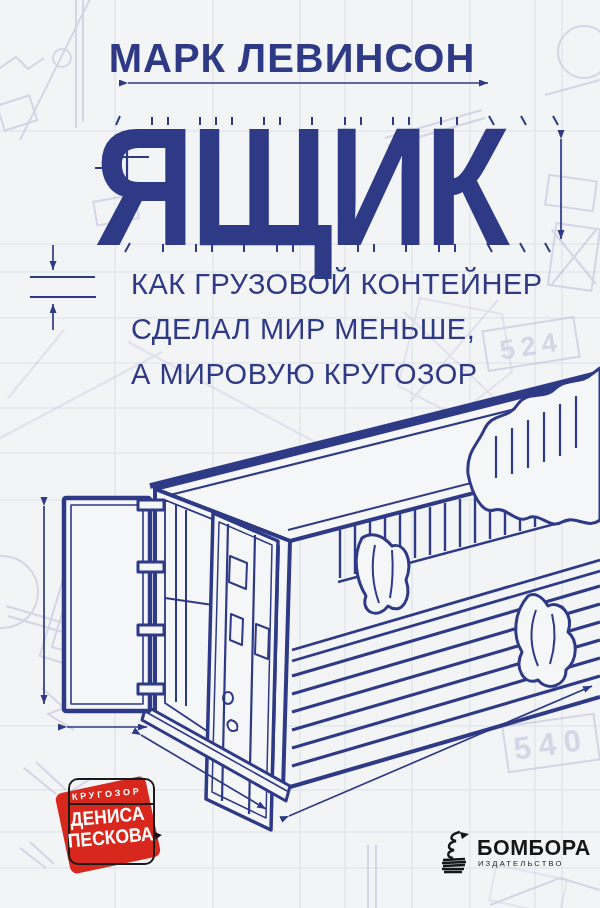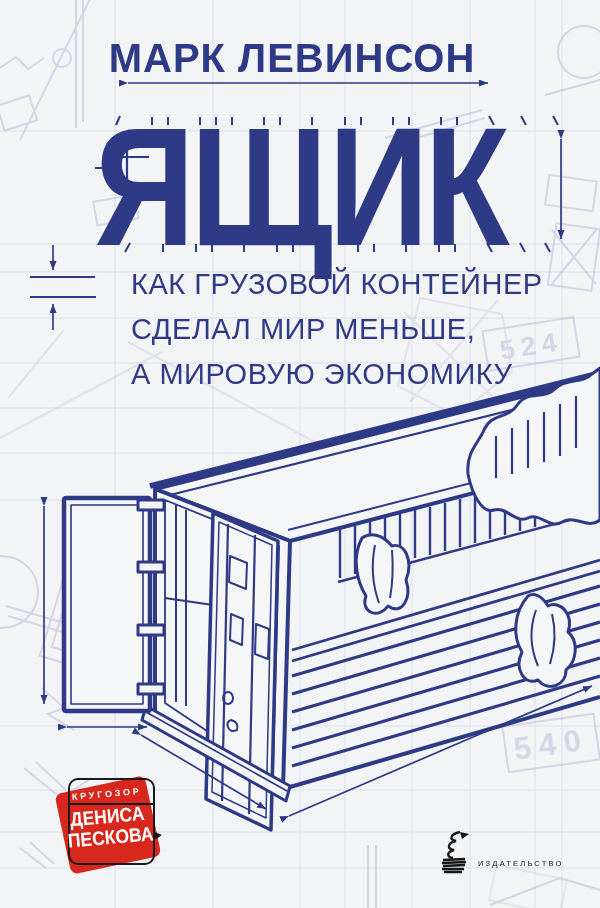--- a/index.html
+++ b/index.html
@@ -82,21 +82,21 @@
       <path d="M490,905 L560,878 L600,890"></path>
       <rect x="492" y="872" width="72" height="36" transform="rotate(12 528 890)" opacity="0.5"></rect>
     </g>
   </svg>
 
   <div class="author">МАРК ЛЕВИНСОН</div>
   <div class="title">ЯЩИК</div>
   <div class="subtitle">
     <span>КАК ГРУЗОВОЙ КОНТЕЙНЕР</span>
     <span>СДЕЛАЛ МИР МЕНЬШЕ,</span>
-    <span>А МИРОВУЮ ЭКОНОМИКУ</span>
+    <span>А МИРОВУЮ КРУГОЗОР</span>
   </div>
 
   <svg width="600" height="908" viewBox="0 0 600 908">
     <defs>
       <marker id="arr" markerWidth="10" markerHeight="8" refX="9" refY="3.5" orient="auto" markerUnits="userSpaceOnUse">
         <path d="M0,0 L9,3.5 L0,7 Z" fill="#2e3a85"></path>
       </marker>
     </defs>
 
     <g stroke="#2e3a85" stroke-width="2">
@@ -192,16 +192,17 @@
       <div class="badge-name"><span>ПЕСКОВА</span><span class="badge-arrow">▶</span></div>
     </div>
   </div>
 
   <div class="publisher">
     <svg class="pub-icon" width="30" height="44" viewBox="0 0 30 44">
       <path d="M20,2 L29,4 L22,9 Z" fill="#161616"></path>
       <path d="M20,2 C10,4 9,10 16,11 C7,13 7,19 14,20 C6,22 7,27 13,28" stroke="#161616" stroke-width="2.4" fill="none"></path>
       <path d="M3,30 L25,29 M2,33 L26,32 M3,36 L25,35 M2,39 L24,39 M4,42 L22,42" stroke="#161616" stroke-width="2.3" fill="none"></path>
     </svg>
+    <div class="pub-name">БОМБОРА</div>
     <div class="pub-tag">ИЗДАТЕЛЬСТВО</div>
   </div>
 
 </div>
 
 </body></html>

